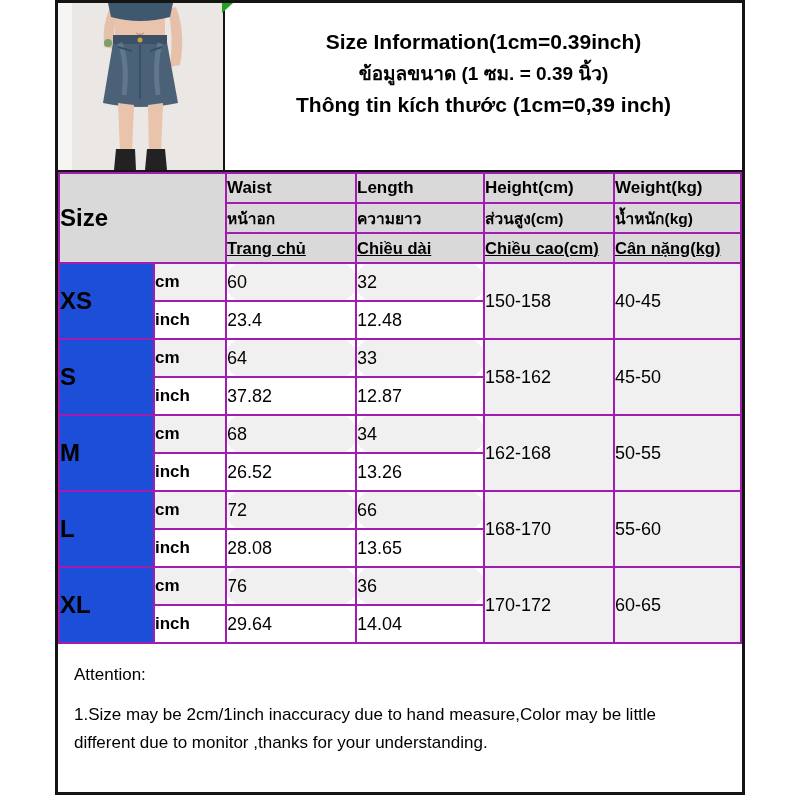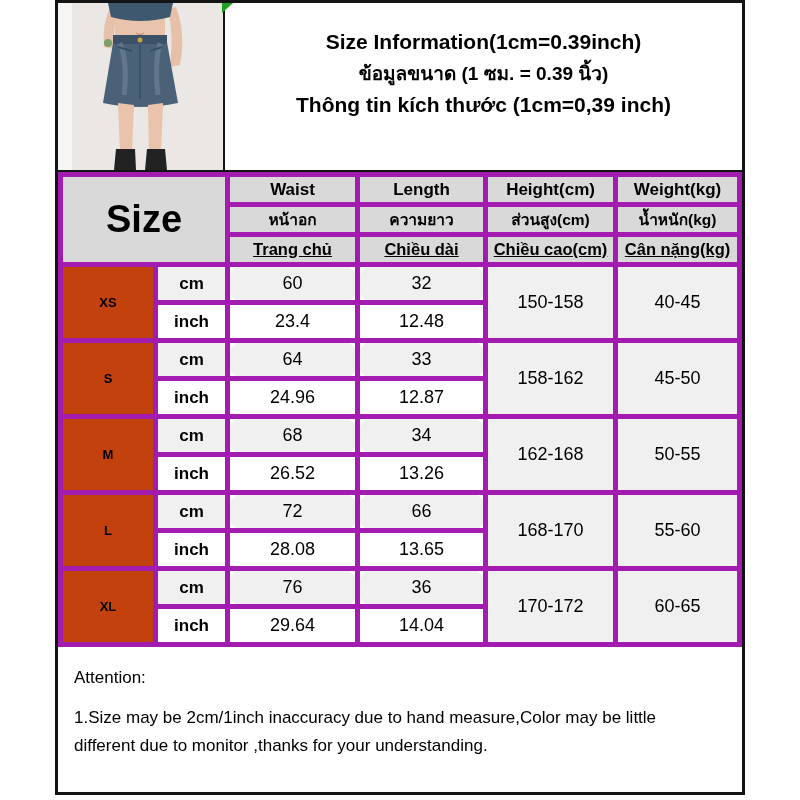--- a/index.html
+++ b/index.html
@@ -32,30 +32,30 @@
   .title-vi{font-size:21px;font-weight:bold;line-height:31px;}
   .corner-flag{
     position:absolute;left:164px;top:0;width:11px;height:10px;
     background:#21a121;clip-path:polygon(0 0,100% 0,0 100%);
   }
   
   table.size-table{
     width:100%;border-collapse:collapse;table-layout:fixed;
   }
   table.size-table td{
-    border:5px solid #a21caf;text-align:center;vertical-align:middle;
+    border:2px solid #a21caf;vertical-align:middle;
     padding:0;overflow:hidden;
   }
   tr.h-row{height:30px;}
   tr.d-row{height:38px;}
-  .c-sizehead{background:#d9d9d9;font-size:38px;font-weight:bold;}
+  .c-sizehead{background:#d9d9d9;font-size:24px;font-weight:bold;}
   .c-head{background:#d9d9d9;font-weight:bold;font-size:17px;}
   .c-head-th{background:#d9d9d9;font-weight:bold;font-size:15.5px;}
   .c-head-vi{background:#d9d9d9;font-weight:bold;font-size:16.5px;text-decoration:underline;}
-  .c-size{background:#c2410c;font-weight:bold;font-size:13px;}
+  .c-size{background:#1d4ed8;font-weight:bold;font-size:24px;}
   .c-unit{font-weight:bold;font-size:17px;}
   .c-val{font-size:18px;border-radius:17px;}
   .bg-cm{background:#f0f0f0;}
   .bg-inch{background:#ffffff;}
   .c-merged{background:#f0f0f0;font-size:18px;}
   
   .attention{
     padding:5px 10px 0 4px;font-size:17px;line-height:28px;background:#fff;
   }
   .attention p{margin:12px;}
@@ -153,21 +153,21 @@
       <tr class="d-row">
         <td class="c-size" rowspan="2">S</td>
         <td class="c-unit bg-cm">cm</td>
         <td class="c-val bg-cm">64</td>
         <td class="c-val bg-cm">33</td>
         <td class="c-merged" rowspan="2">158-162</td>
         <td class="c-merged" rowspan="2">45-50</td>
       </tr>
       <tr class="d-row">
         <td class="c-unit bg-inch">inch</td>
-        <td class="c-val bg-inch">24.96</td>
+        <td class="c-val bg-inch">37.82</td>
         <td class="c-val bg-inch">12.87</td>
       </tr>
 
       <tr class="d-row">
         <td class="c-size" rowspan="2">M</td>
         <td class="c-unit bg-cm">cm</td>
         <td class="c-val bg-cm">68</td>
         <td class="c-val bg-cm">34</td>
         <td class="c-merged" rowspan="2">162-168</td>
         <td class="c-merged" rowspan="2">50-55</td>

